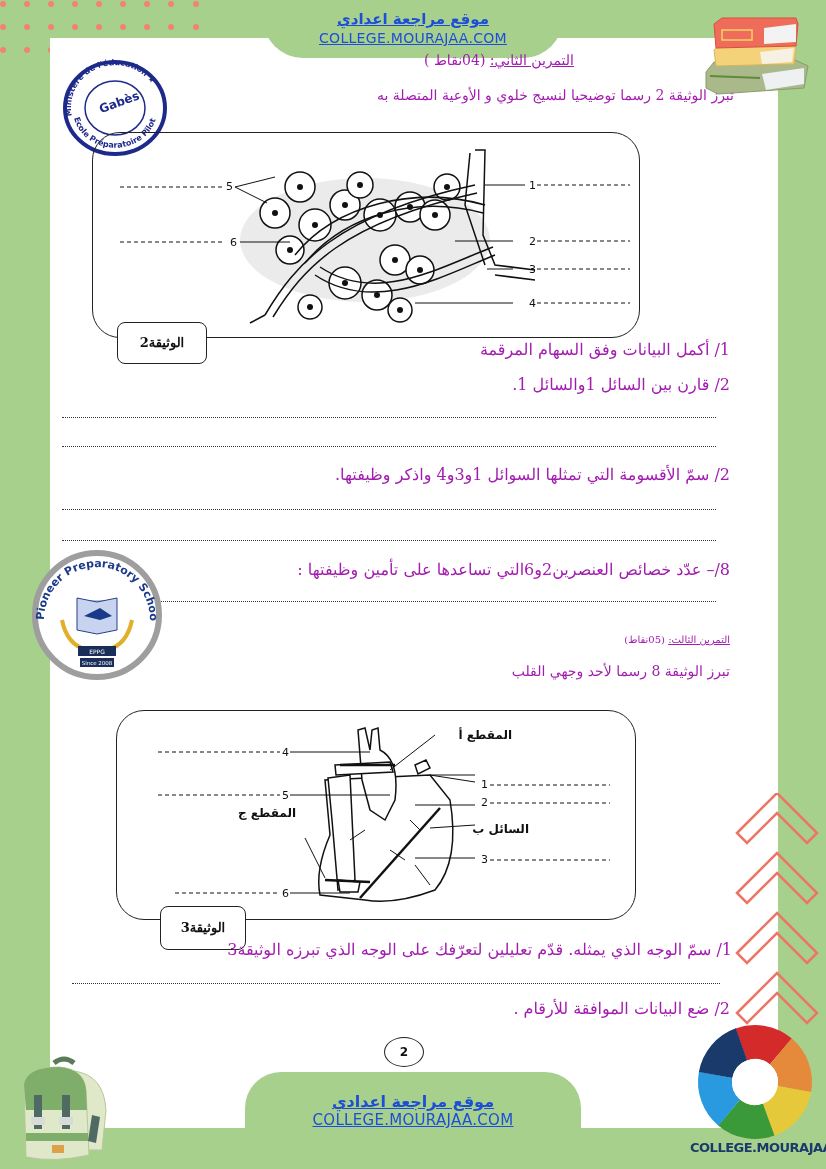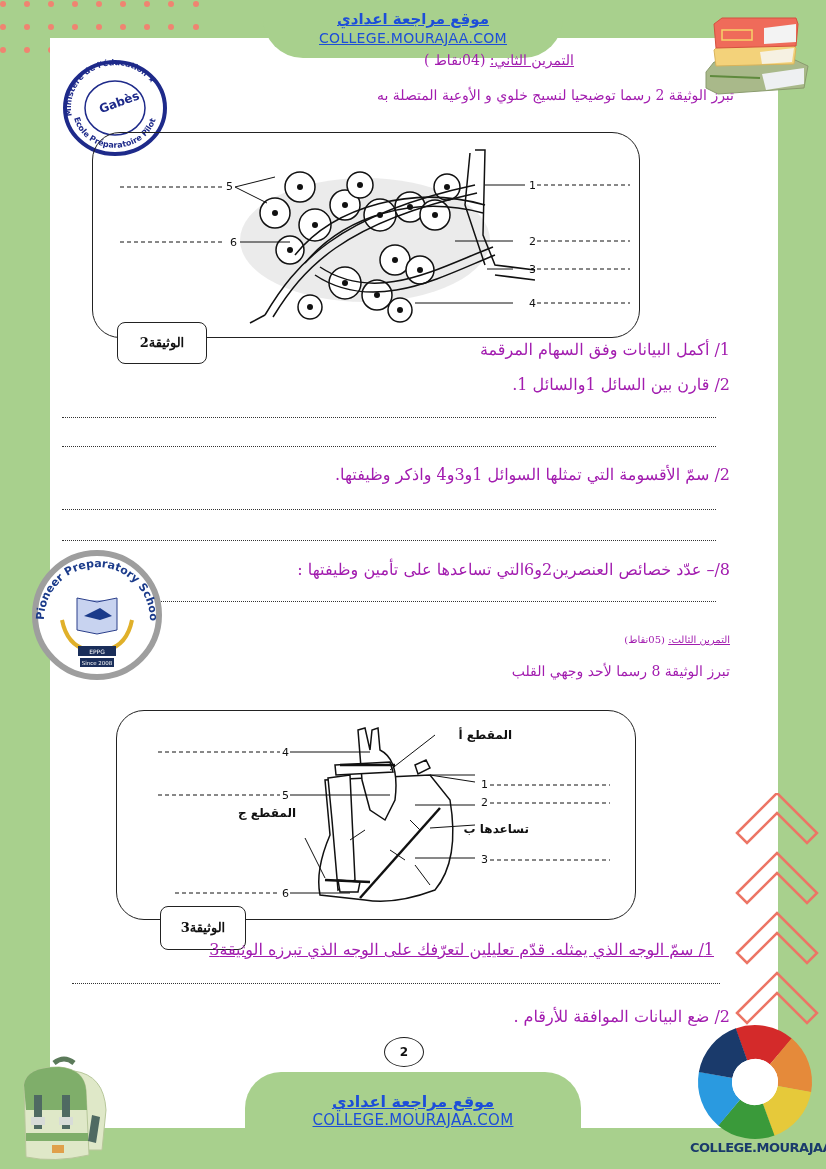--- a/index.html
+++ b/index.html
@@ -260,28 +260,28 @@
     <line x1="340" y1="140" x2="460" y2="140"></line>
   </g>
 </svg>
 <span class="lbl" style="left:282px;top:746px">4</span>
 <span class="lbl" style="left:282px;top:789px">5</span>
 <span class="lbl" style="left:282px;top:887px">6</span>
 <span class="lbl" style="left:481px;top:778px">1</span>
 <span class="lbl" style="left:481px;top:796px">2</span>
 <span class="lbl" style="left:481px;top:853px">3</span>
 <span class="lbl-ar" style="right:314px;top:728px">المقطع أ</span>
-<span class="lbl-ar" style="right:297px;top:822px">تساعدها ب</span>
+<span class="lbl-ar" style="right:297px;top:822px">السائل ب</span>
 <span class="lbl-ar" style="right:530px;top:806px">المقطع ج</span>
 
 <div class="doc-label" style="left:160px;top:906px;width:86px;height:44px;line-height:42px;">الوثيقة3</div>
 
-<div class="line rtl" style="right:112px;top:940px;text-decoration:underline;">1/ سمّ الوجه الذي يمثله. قدّم تعليلين لتعرّفك على الوجه الذي تبرزه الوثيقة3</div>
+<div class="line rtl" style="right:94px;top:940px;">1/ سمّ الوجه الذي يمثله. قدّم تعليلين لتعرّفك على الوجه الذي تبرزه الوثيقة3</div>
 <div class="dotline" style="left:72px;top:983px;width:648px;"></div>
-<div class="line rtl" style="right:96px;top:999px;margin-top:8px;">2/ ضع البيانات الموافقة للأرقام .</div>
+<div class="line rtl" style="right:96px;top:999px;">2/ ضع البيانات الموافقة للأرقام .</div>
 
 <div class="page-num">2</div>
 
 <svg class="chevrons" viewBox="0 0 90 250">
   <g fill="none" stroke="#ec7565" stroke-width="2.5">
     <path d="M2 40 L42 0 L82 40 L72 50 L42 20 L12 50 Z"></path>
     <path d="M2 100 L42 60 L82 100 L72 110 L42 80 L12 110 Z"></path>
     <path d="M2 160 L42 120 L82 160 L72 170 L42 140 L12 170 Z"></path>
     <path d="M2 220 L42 180 L82 220 L72 230 L42 200 L12 230 Z"></path>
   </g>

